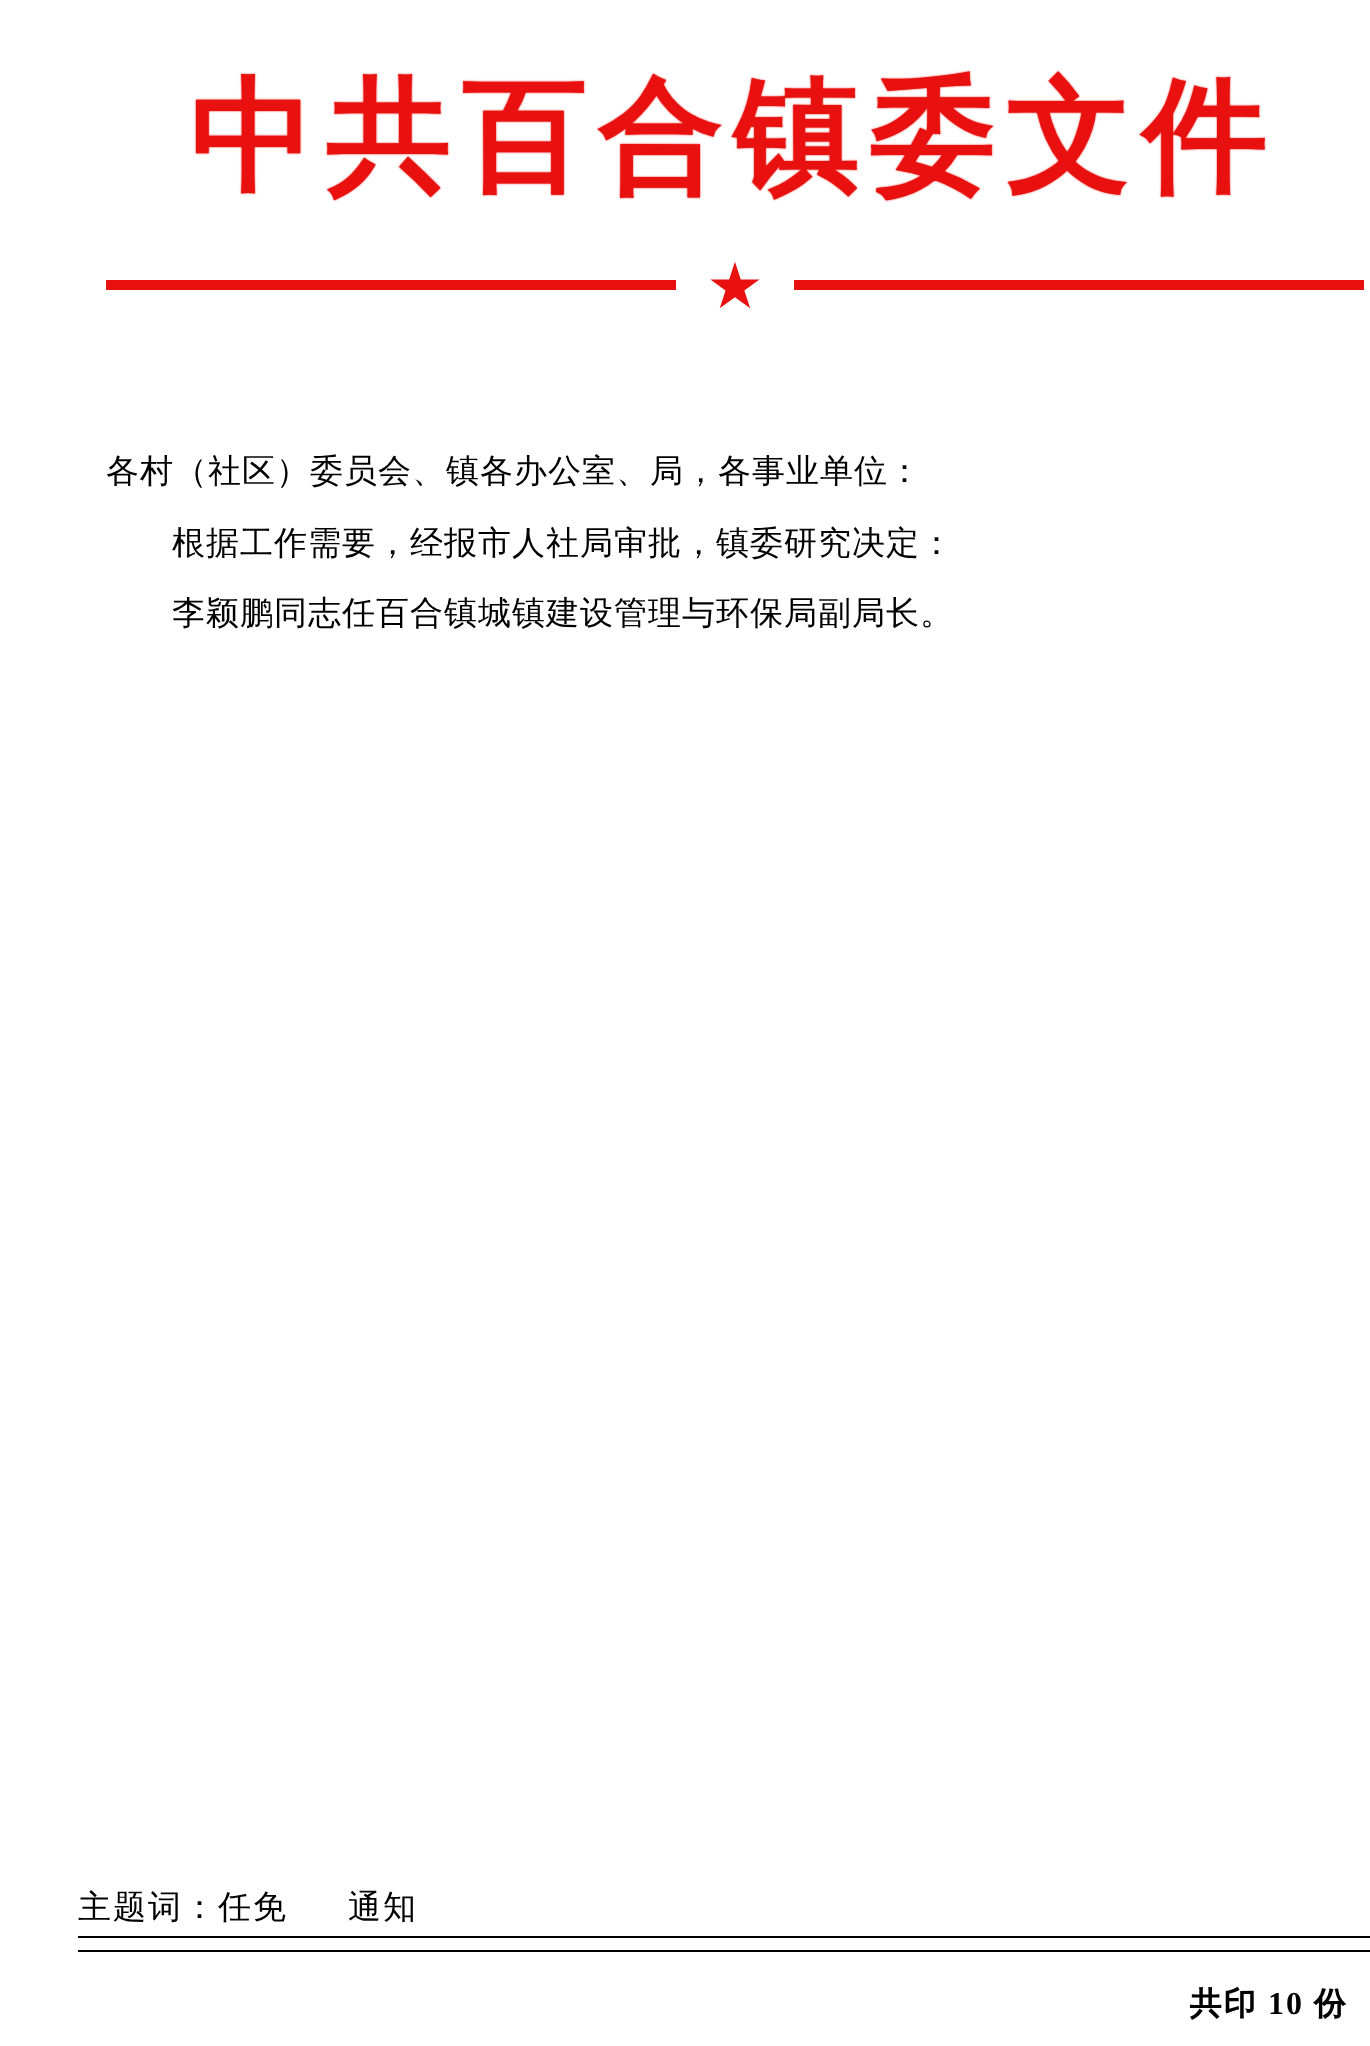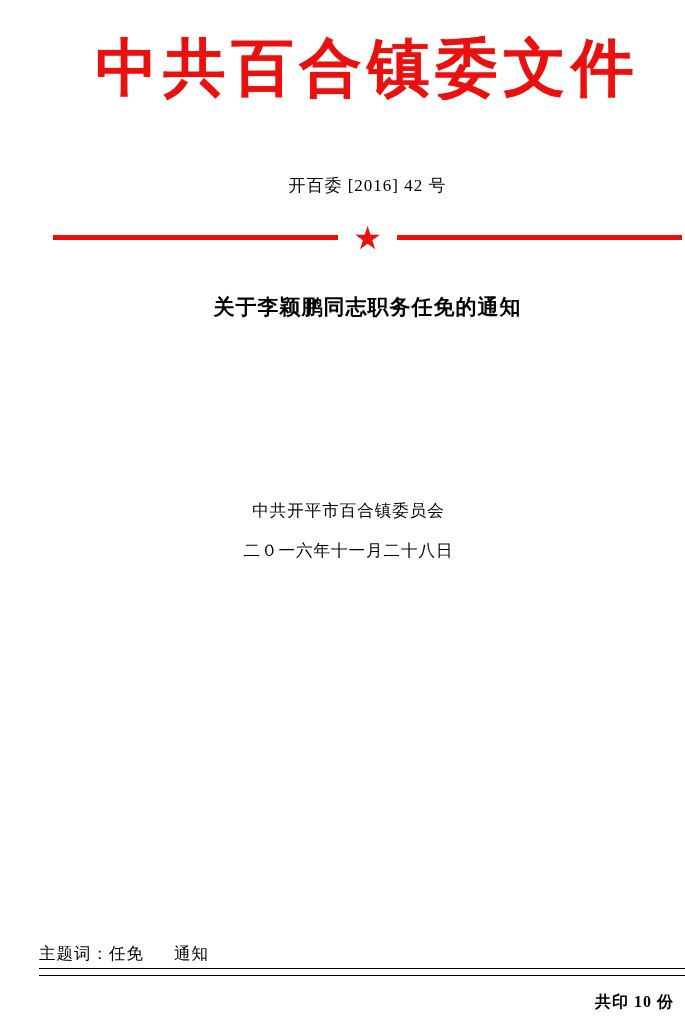--- a/index.html
+++ b/index.html
@@ -135,35 +135,34 @@
     padding-right: 22px;
   }
 </style>
 </head>
 <body>
 
 <div class="page">
 
   <div class="masthead">中共百合镇委文件</div>
 
-  <div class="docnum">开百委 [2016] 42 号</div>
 
   <div class="redrule">
     <span class="bar left"></span>
     <span class="star">★</span>
     <span class="bar right"></span>
   </div>
 
-  <div class="title">关于李颖鹏同志职务任免的通知</div>
 
+  <div class="body">
+    <p>各村（社区）委员会、镇各办公室、局，各事业单位：</p>
+    <p class="indent">根据工作需要，经报市人社局审批，镇委研究决定：</p>
+    <p class="indent">李颖鹏同志任百合镇城镇建设管理与环保局副局长。</p>
+  </div>
 
-  <div class="signature">
-    <div>中共开平市百合镇委员会</div>
-    <div>二０一六年十一月二十八日</div>
-  </div>
 
   <div class="footer">
 
     <div class="kw-row">
       <span>主题词：</span><span>任免</span><span class="gap"></span><span>通知</span>
     </div>
     <div class="rule-thin"></div>
 
     <div class="rule-thin"></div>
 

